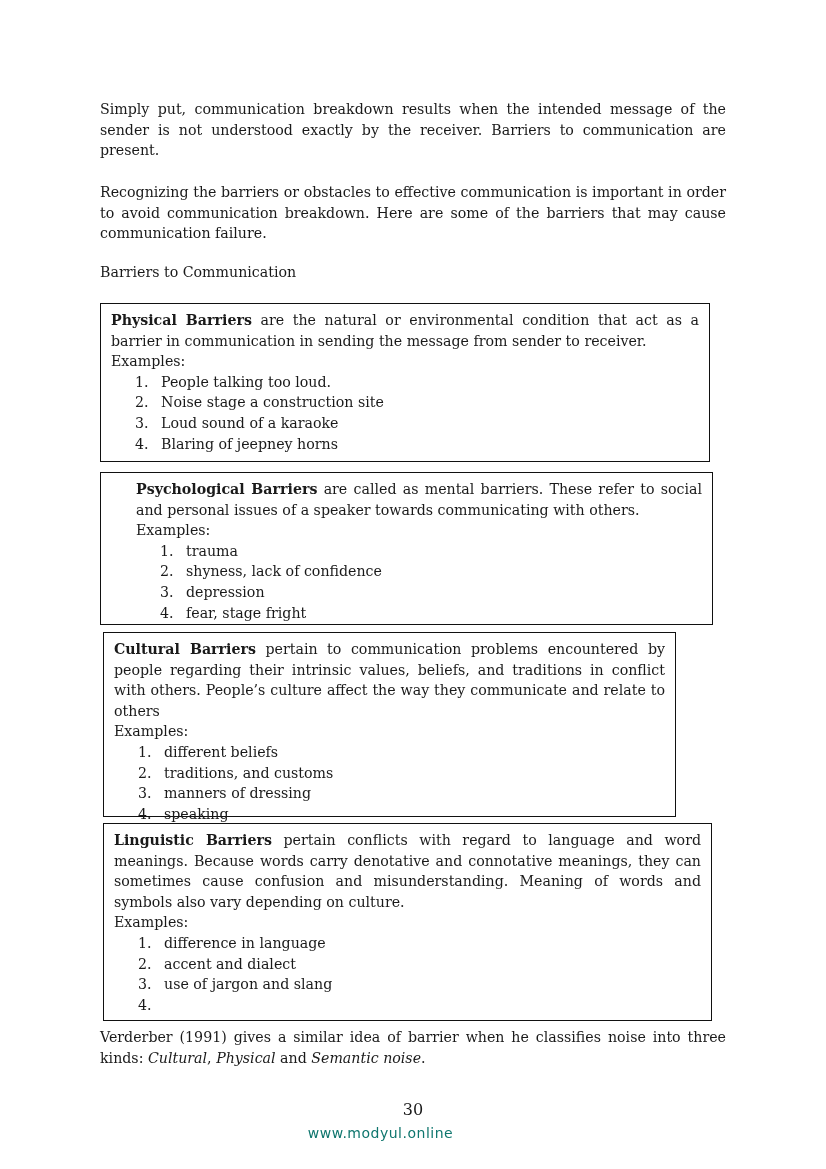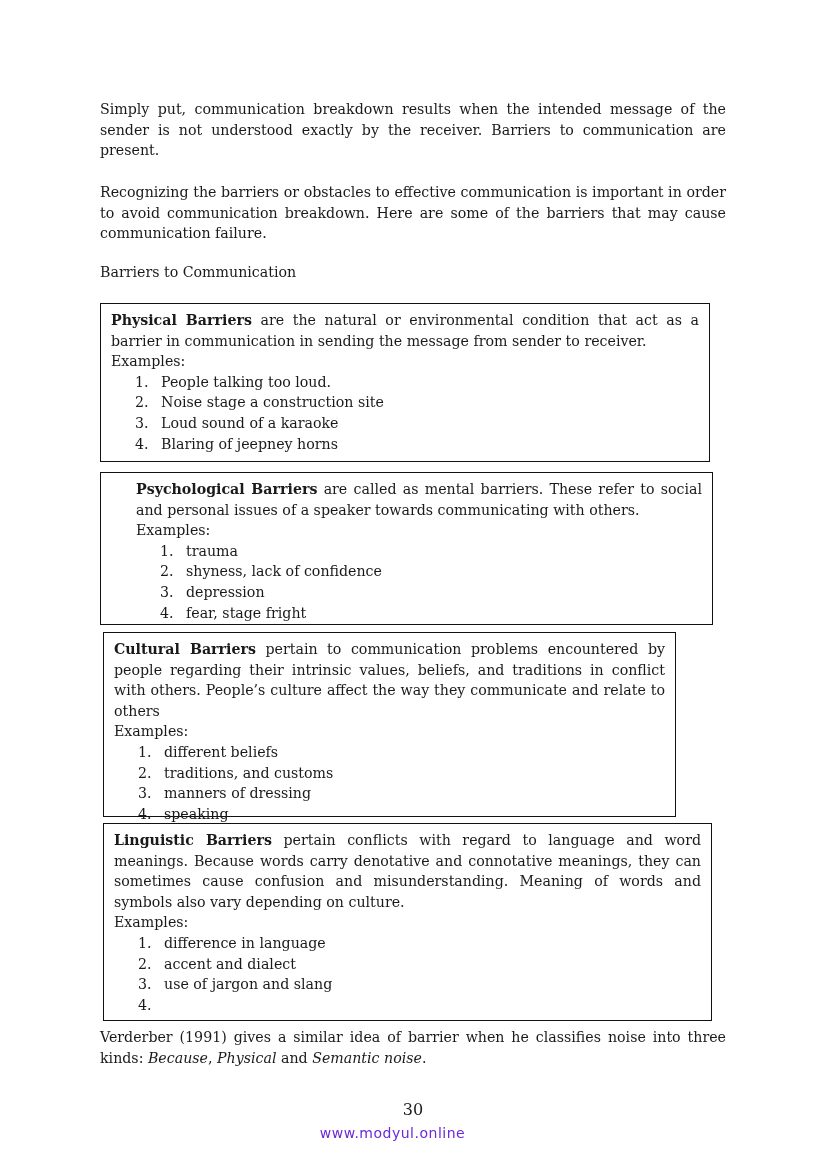--- a/index.html
+++ b/index.html
@@ -34,21 +34,21 @@
   #box-cultural { left: 103px; top: 632px; width: 573px; height: 185px; }
   #box-linguistic { left: 103px; top: 823px; width: 609px; height: 198px; }
   .closing { top: 1027px; }
   .page-number {
     position: absolute; left: 0; width: 826px; top: 1100px;
     text-align: center; font-size: 16px;
   }
   .watermark {
     position: absolute; left: 0; width: 761px; top: 1125px;
     text-align: center; font-family: "DejaVu Sans", "Liberation Sans", sans-serif;
-    font-size: 14px; color: #6d28d9; letter-spacing: 0.5px; margin-left: 12px;
+    font-size: 14px; color: #0f766e; letter-spacing: 0.5px;
   }
   i { font-style: italic; }
 </style>
 </head>
 <body>
 
 <div class="page">
 
   <p class="para" style="top:182px;">Recognizing the barriers or obstacles to effective communication is important in order to avoid communication breakdown. Here are some of the barriers that may cause communication failure.</p>
   <p class="para" style="top:99px;">Simply put, communication breakdown results when the intended message of the sender is not understood exactly by the receiver.  Barriers to communication are present.</p>
@@ -92,17 +92,17 @@
     <p class="desc"><b>Linguistic Barriers</b><span> pertain conflicts with regard to language and word meanings. Because words carry denotative and connotative meanings, they can sometimes cause confusion and misunderstanding. Meaning of words and symbols also vary depending on culture.</span></p>
     <p class="ex-label">Examples:</p>
     <ol>
       <li><span class="num">1.</span><span>difference in language</span></li>
       <li><span class="num">2.</span><span>accent and dialect</span></li>
       <li><span class="num">3.</span><span>use of jargon and slang</span></li>
       <li><span class="num">4.</span></li>
     </ol>
   </div>
 
-  <p class="para closing"><span>Verderber (1991) gives a similar idea of barrier when he classifies noise into three kinds: </span><i>Because</i><span>, </span><i>Physical</i><span> and </span><i>Semantic noise</i><span>.</span></p>
+  <p class="para closing"><span>Verderber (1991) gives a similar idea of barrier when he classifies noise into three kinds: </span><i>Cultural</i><span>, </span><i>Physical</i><span> and </span><i>Semantic noise</i><span>.</span></p>
 
   <div class="page-number">30</div>
   <div class="watermark">www.modyul.online</div>
 </div>
 
 </body></html>

